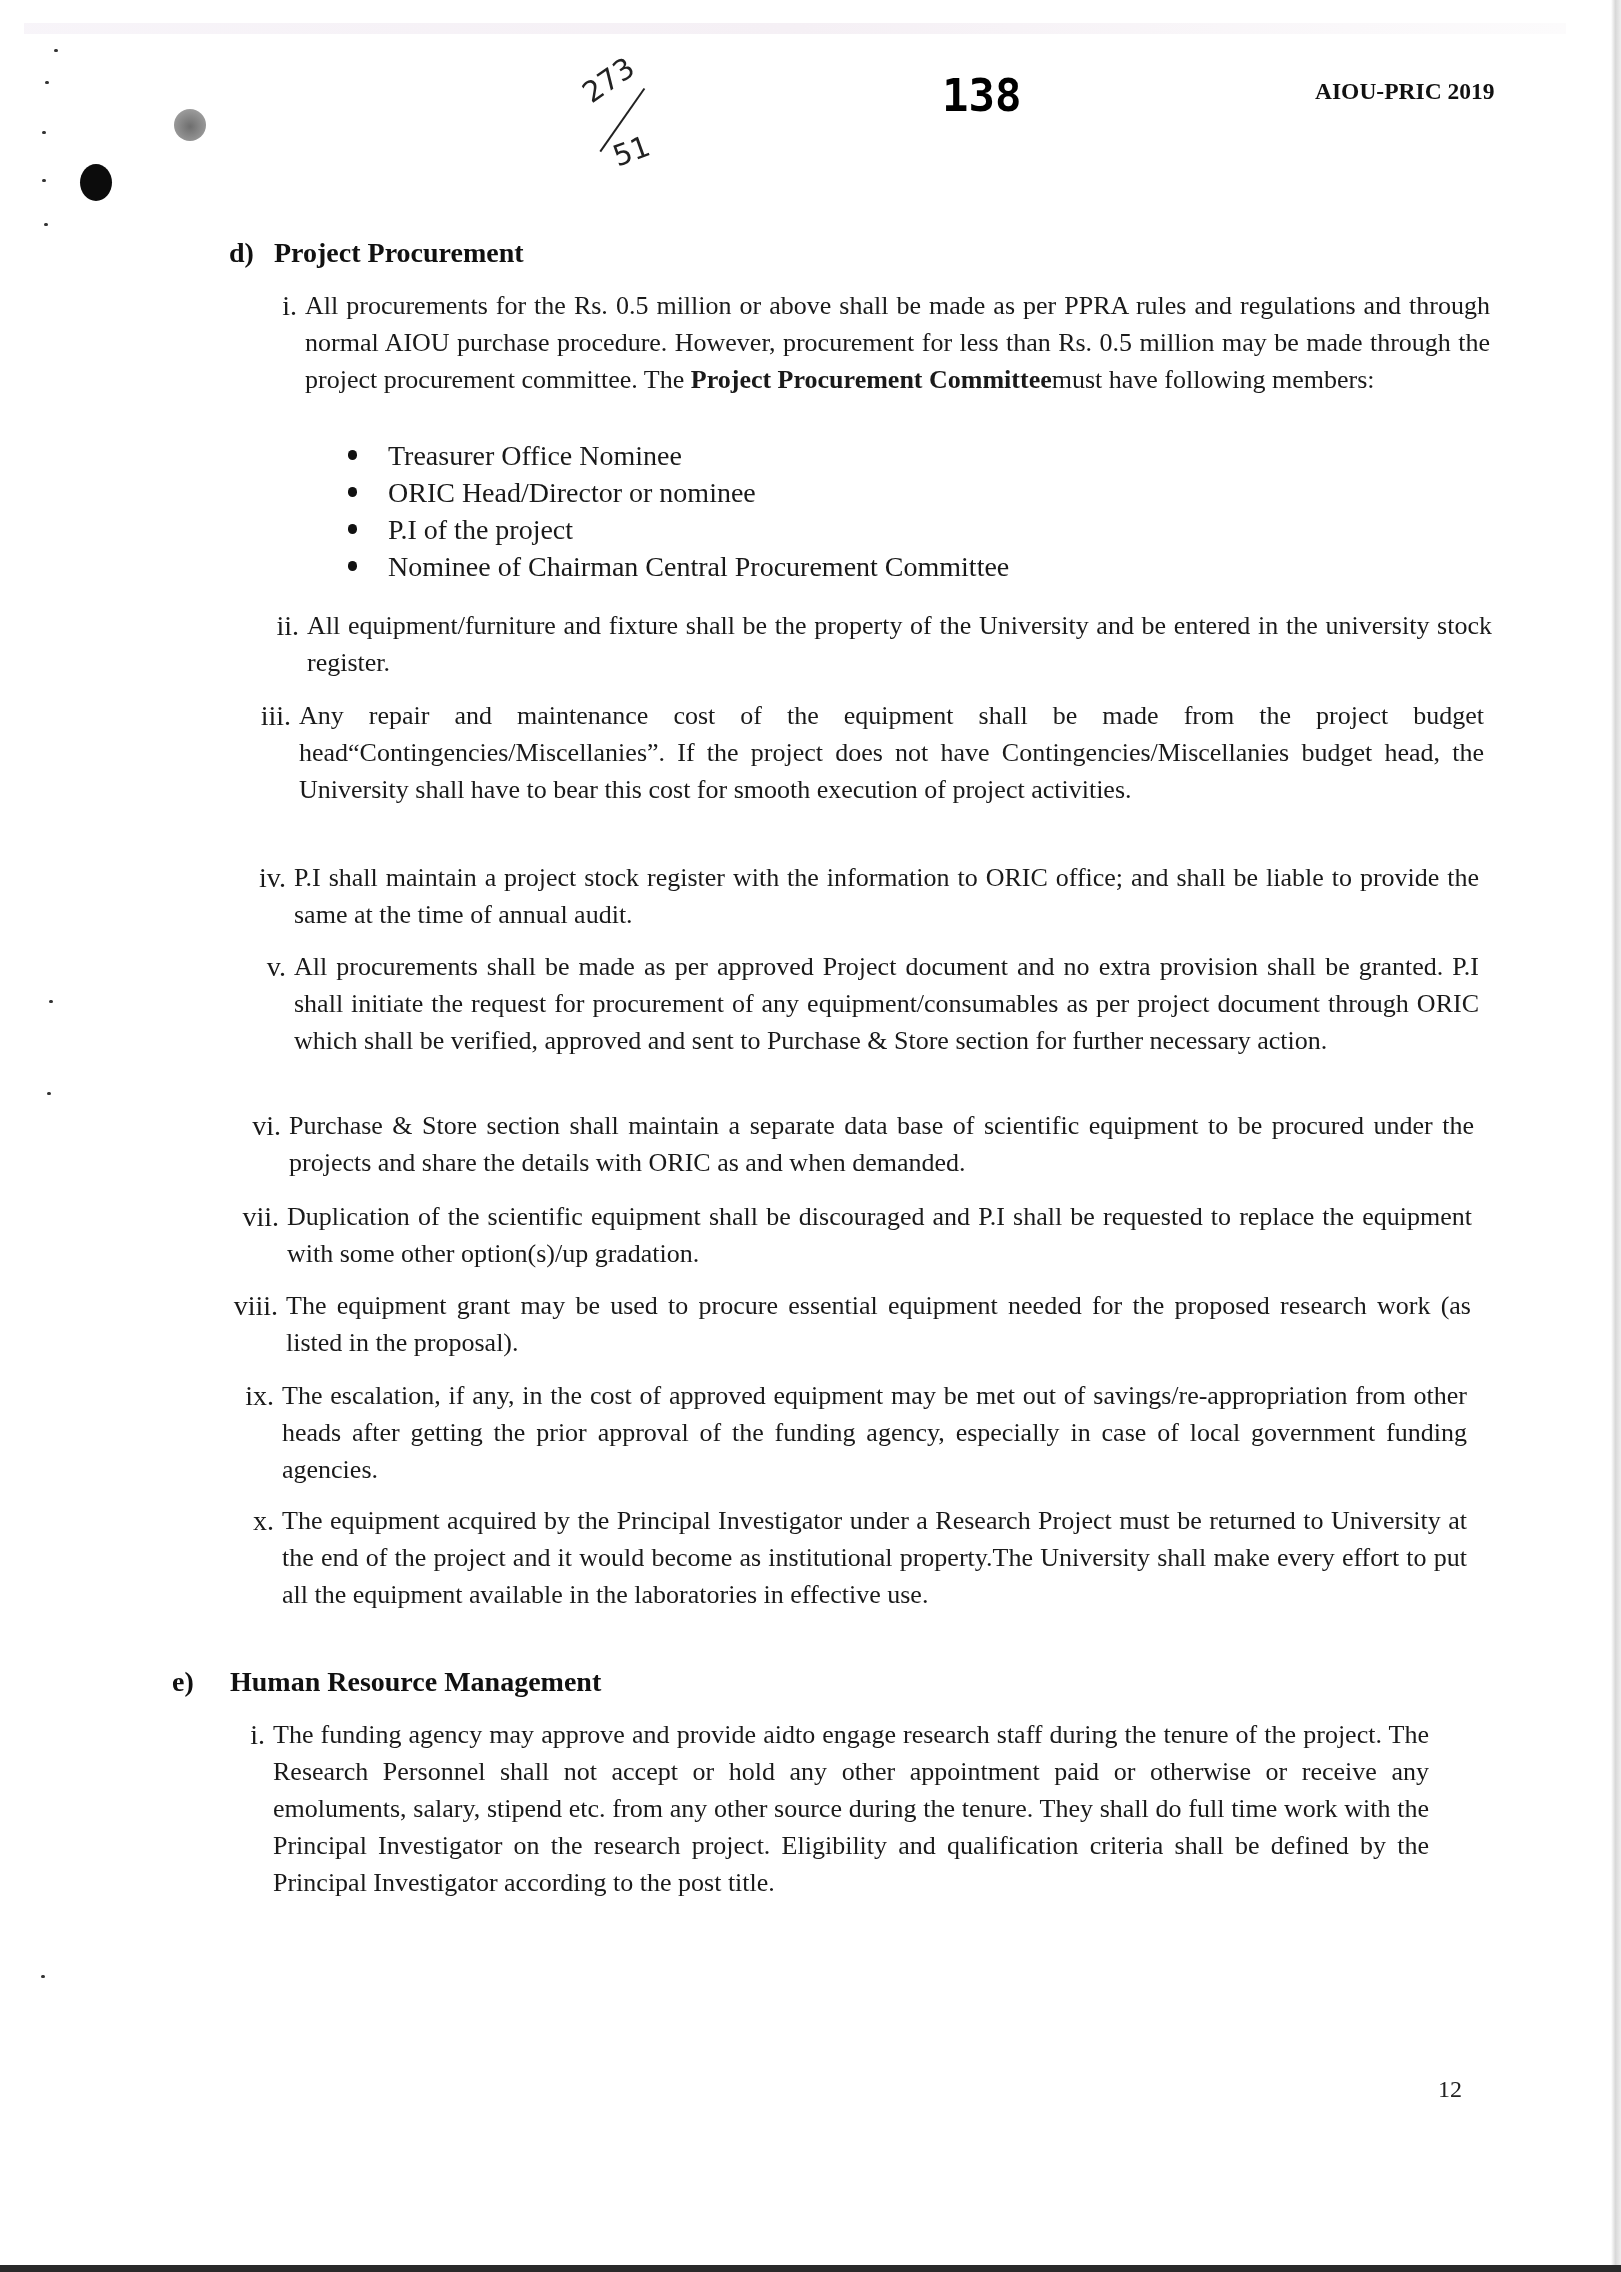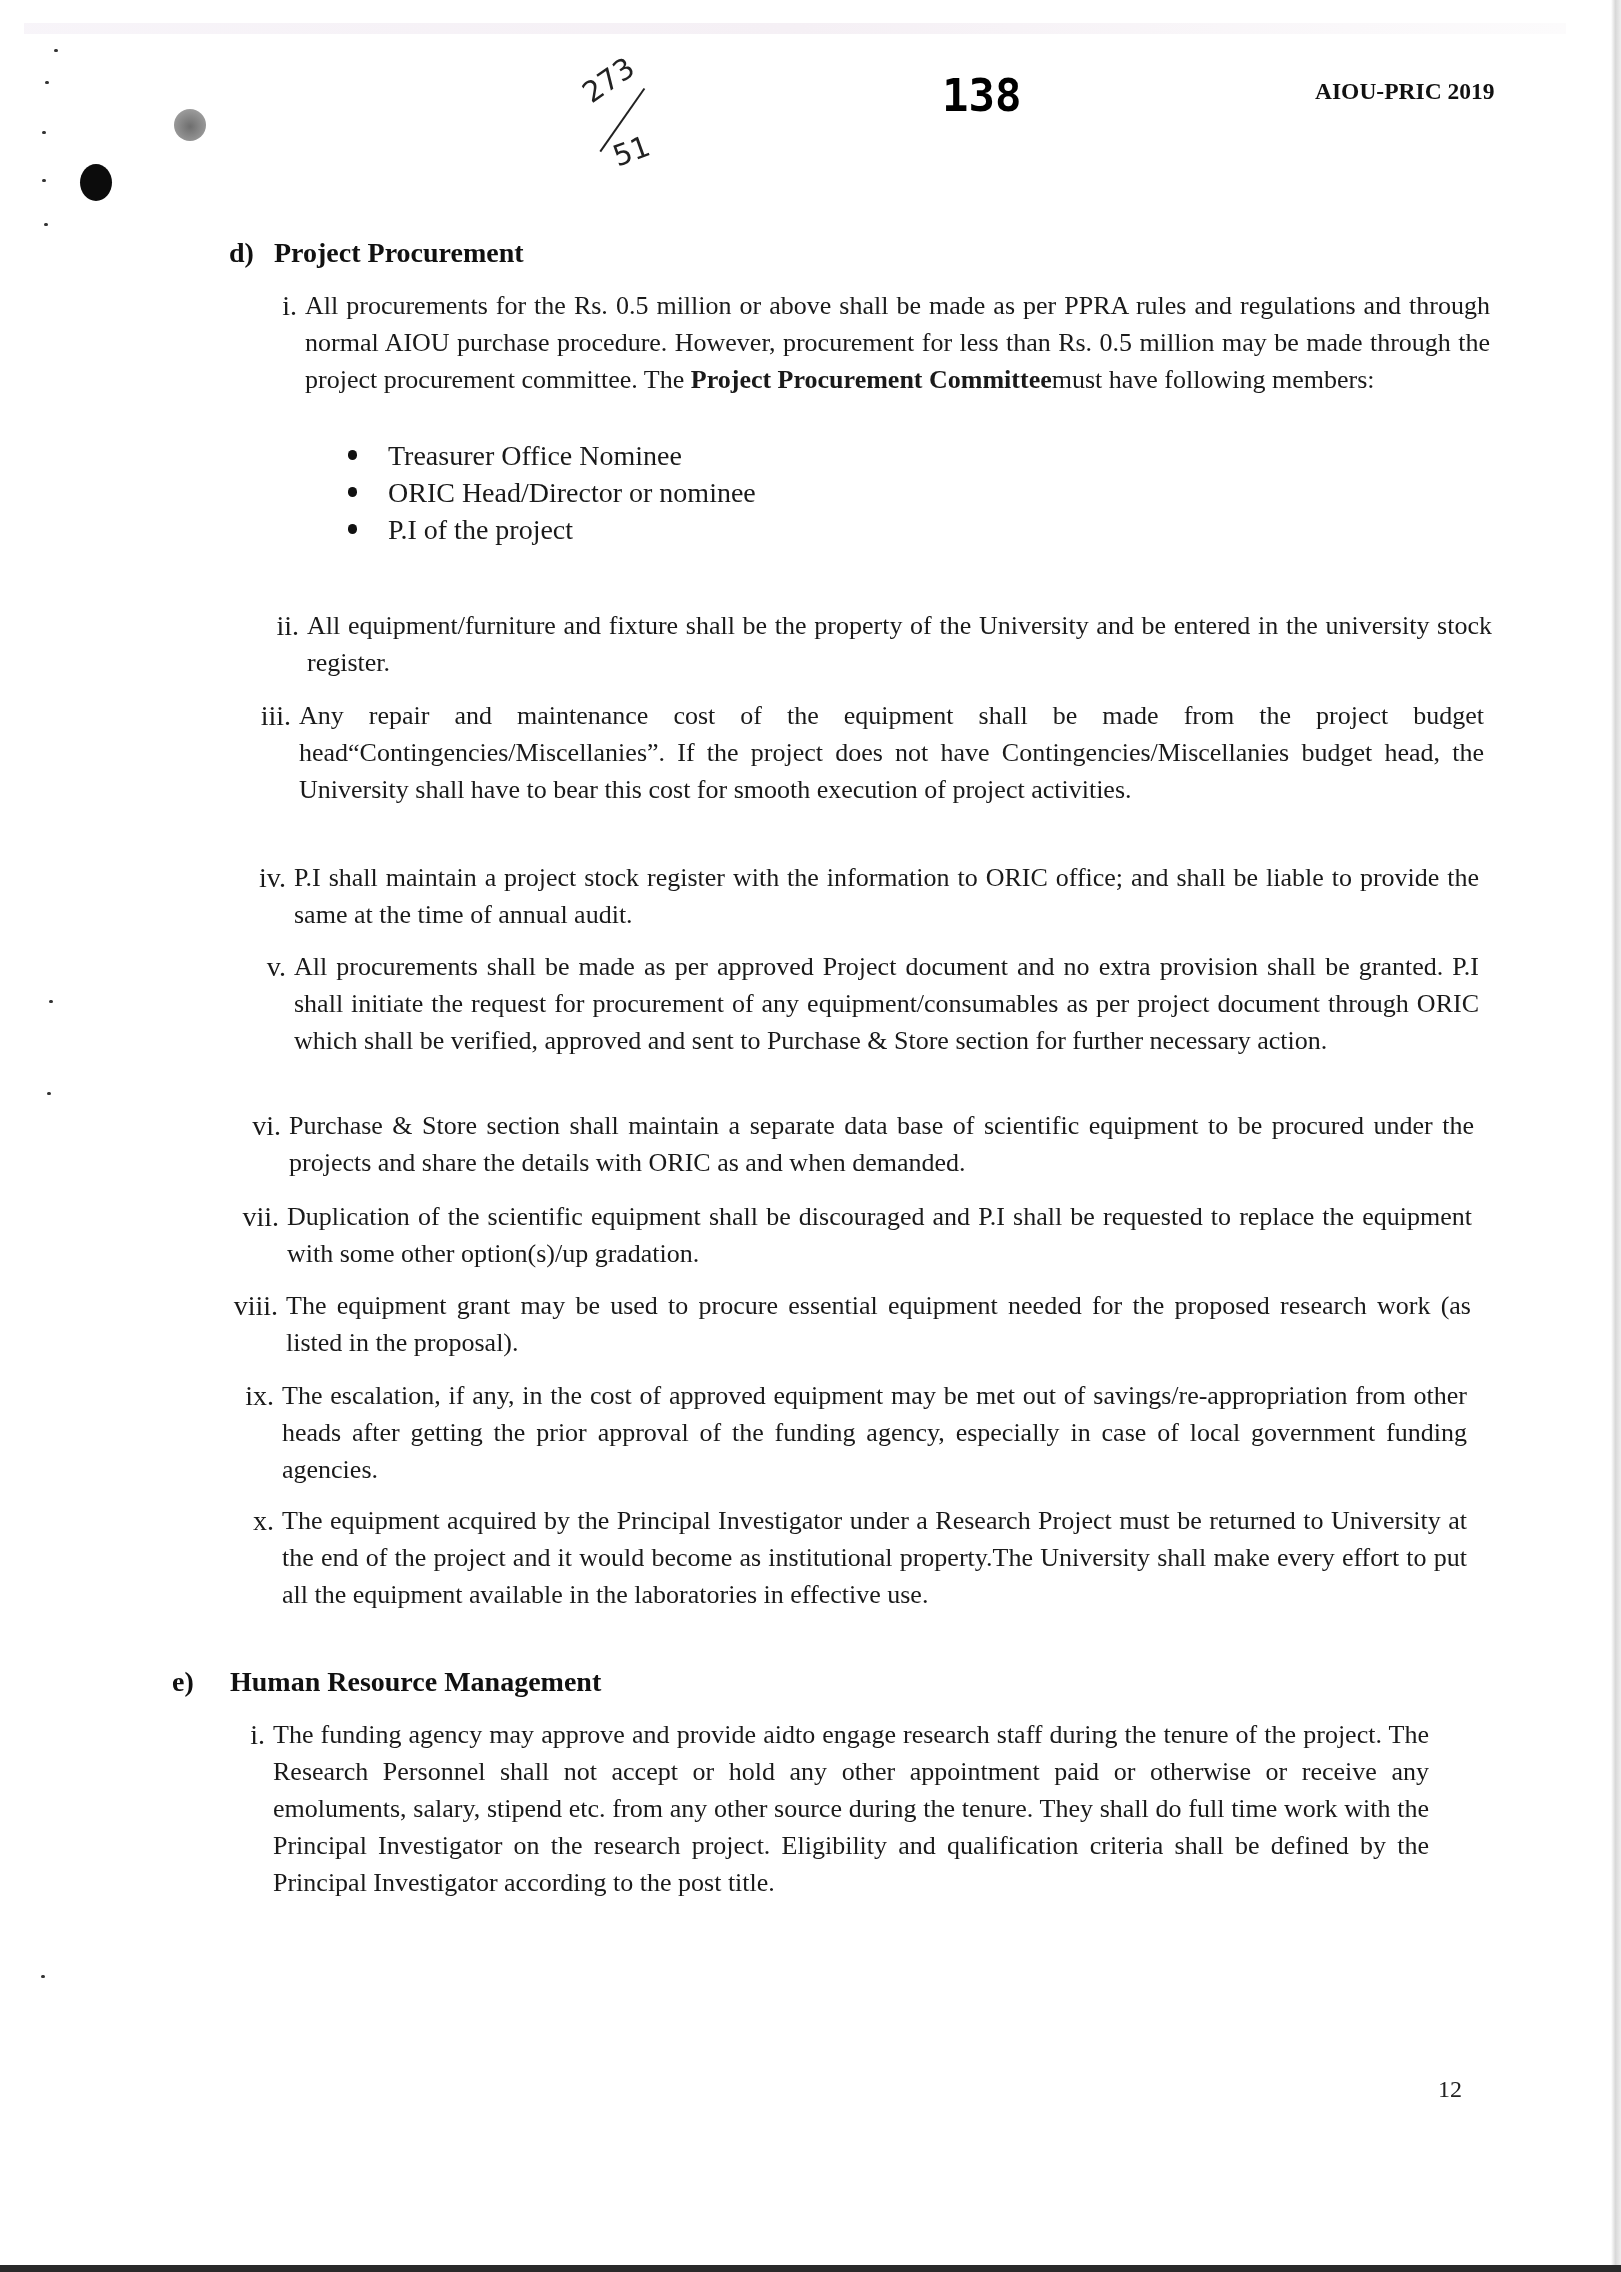--- a/index.html
+++ b/index.html
@@ -97,20 +97,21 @@
 </div>
 
 <div class="item" style="left:305px;top:287px;">
   <span class="roman">i.</span>
   <div class="body"><span>All procurements for the Rs. 0.5 million or above shall be made as per PPRA rules and regulations and through normal AIOU purchase procedure. However, procurement for less than Rs. 0.5 million may be made through the project procurement committee.  The </span><b>Project Procurement Committee</b><span>must have following members:</span></div>
 </div>
 <ul class="bullets" style="left:341px;top:437px;">
   <li><span class="dot"></span><span>Treasurer Office Nominee</span></li>
   <li><span class="dot"></span><span>ORIC Head/Director or nominee</span></li>
   <li><span class="dot"></span><span>P.I of the project</span></li>
+  <li><span class="dot"></span><span>Nominee of Chairman Central Procurement Committee</span></li>
 </ul>
 
 <div class="item" style="left:307px;top:607px;">
   <span class="roman">ii.</span>
   <div class="body">All equipment/furniture and fixture shall be the property of the University and be entered in the university stock register.</div>
 </div>
 
 <div class="item" style="left:299px;top:697px;">
   <span class="roman">iii.</span>
   <div class="body">Any repair and maintenance cost of the equipment shall be made from the project budget head“Contingencies/Miscellanies”.   If   the   project   does   not   have Contingencies/Miscellanies budget head, the University shall have to bear this cost for smooth execution of project activities.</div>

